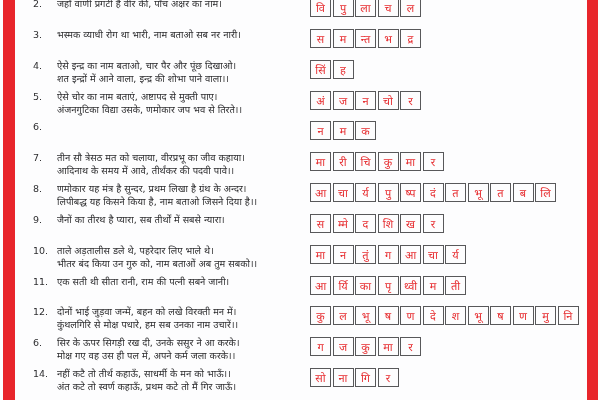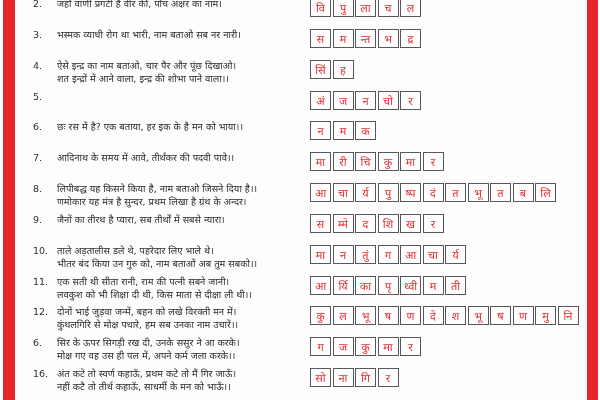--- a/index.html
+++ b/index.html
@@ -111,58 +111,62 @@
           <div>ऐसे इन्द्र का नाम बताओ, चार पैर और पूंछ दिखाओ।</div>
           <div>शत इन्द्रों में आने वाला, इन्द्र की शोभा पाने वाला।।</div>
         </div>
         <div class="boxes">
           <div class="box">सिं</div>
           <div class="box">ह</div>
         </div>
       </div>
       <div class="row">
         <div class="num">5.</div>
+        <div class="text">
+          <div>ऐसे चोर का नाम बताएं, अष्टापद से मुक्ती पाए।</div>
+          <div>अंजनगुटिका विद्या उसके, णमोकार जप भव से तिरते।।</div>
+        </div>
         <div class="boxes">
           <div class="box">अं</div>
           <div class="box">ज</div>
           <div class="box">न</div>
           <div class="box">चो</div>
           <div class="box">र</div>
         </div>
       </div>
       <div class="row">
         <div class="num">6.</div>
         <div class="text">
-          <div>छः रस में है?  एक बताया, हर इक के है मन को भाया।।</div>
         </div>
         <div class="boxes">
           <div class="box">न</div>
           <div class="box">म</div>
           <div class="box">क</div>
         </div>
       </div>
       <div class="row">
         <div class="num">7.</div>
         <div class="text">
+          <div>तीन सौ त्रेसठ मत को चलाया, वीरप्रभू का जीव कहाया।</div>
           <div>आदिनाथ के समय में आवे, तीर्थंकर की पदवी पावे।।</div>
         </div>
         <div class="boxes">
           <div class="box">मा</div>
           <div class="box">री</div>
           <div class="box">चि</div>
           <div class="box">कु</div>
           <div class="box">मा</div>
           <div class="box">र</div>
         </div>
       </div>
       <div class="row">
         <div class="num">8.</div>
         <div class="text">
+          <div>णमोकार यह मंत्र है सुन्दर, प्रथम लिखा है ग्रंथ के अन्दर।</div>
           <div>लिपीबद्ध यह किसने किया है, नाम बताओ जिसने दिया है।।</div>
-          <div>णमोकार यह मंत्र है सुन्दर, प्रथम लिखा है ग्रंथ के अन्दर।</div>
         </div>
         <div class="boxes">
           <div class="box">आ</div>
           <div class="box">चा</div>
           <div class="box">र्य</div>
           <div class="box">पु</div>
           <div class="box">ष्प</div>
           <div class="box">दं</div>
           <div class="box">त</div>
           <div class="box">भू</div>
@@ -198,21 +202,20 @@
           <div class="box">ग</div>
           <div class="box">आ</div>
           <div class="box">चा</div>
           <div class="box">र्य</div>
         </div>
       </div>
       <div class="row">
         <div class="num">11.</div>
         <div class="text">
           <div>एक सती थी सीता रानी, राम की पत्नी सबने जानी।</div>
-          <div>लवकुश को भी शिक्षा दी थी, किस माता से दीक्षा ली थी।।</div>
         </div>
         <div class="boxes">
           <div class="box">आ</div>
           <div class="box">र्यि</div>
           <div class="box">का</div>
           <div class="box">पृ</div>
           <div class="box">थ्वी</div>
           <div class="box">म</div>
           <div class="box">ती</div>
         </div>
@@ -246,24 +249,24 @@
         </div>
         <div class="boxes">
           <div class="box">ग</div>
           <div class="box">ज</div>
           <div class="box">कु</div>
           <div class="box">मा</div>
           <div class="box">र</div>
         </div>
       </div>
       <div class="row">
-        <div class="num">16.</div>
-        <div class="text">
+        <div class="num">14.</div>
+        <div class="text">
+          <div>नहीं कटै तो तीर्थ कहाऊँ, साधर्मी के मन को भाऊँ।।</div>
           <div>अंत कटे तो स्वर्ण कहाऊँ, प्रथम कटे तो मैं गिर जाऊँ।</div>
-          <div>नहीं कटै तो तीर्थ कहाऊँ, साधर्मी के मन को भाऊँ।।</div>
         </div>
         <div class="boxes">
           <div class="box">सो</div>
           <div class="box">ना</div>
           <div class="box">गि</div>
           <div class="box">र</div>
         </div>
       </div>
     </div>
 </div>

